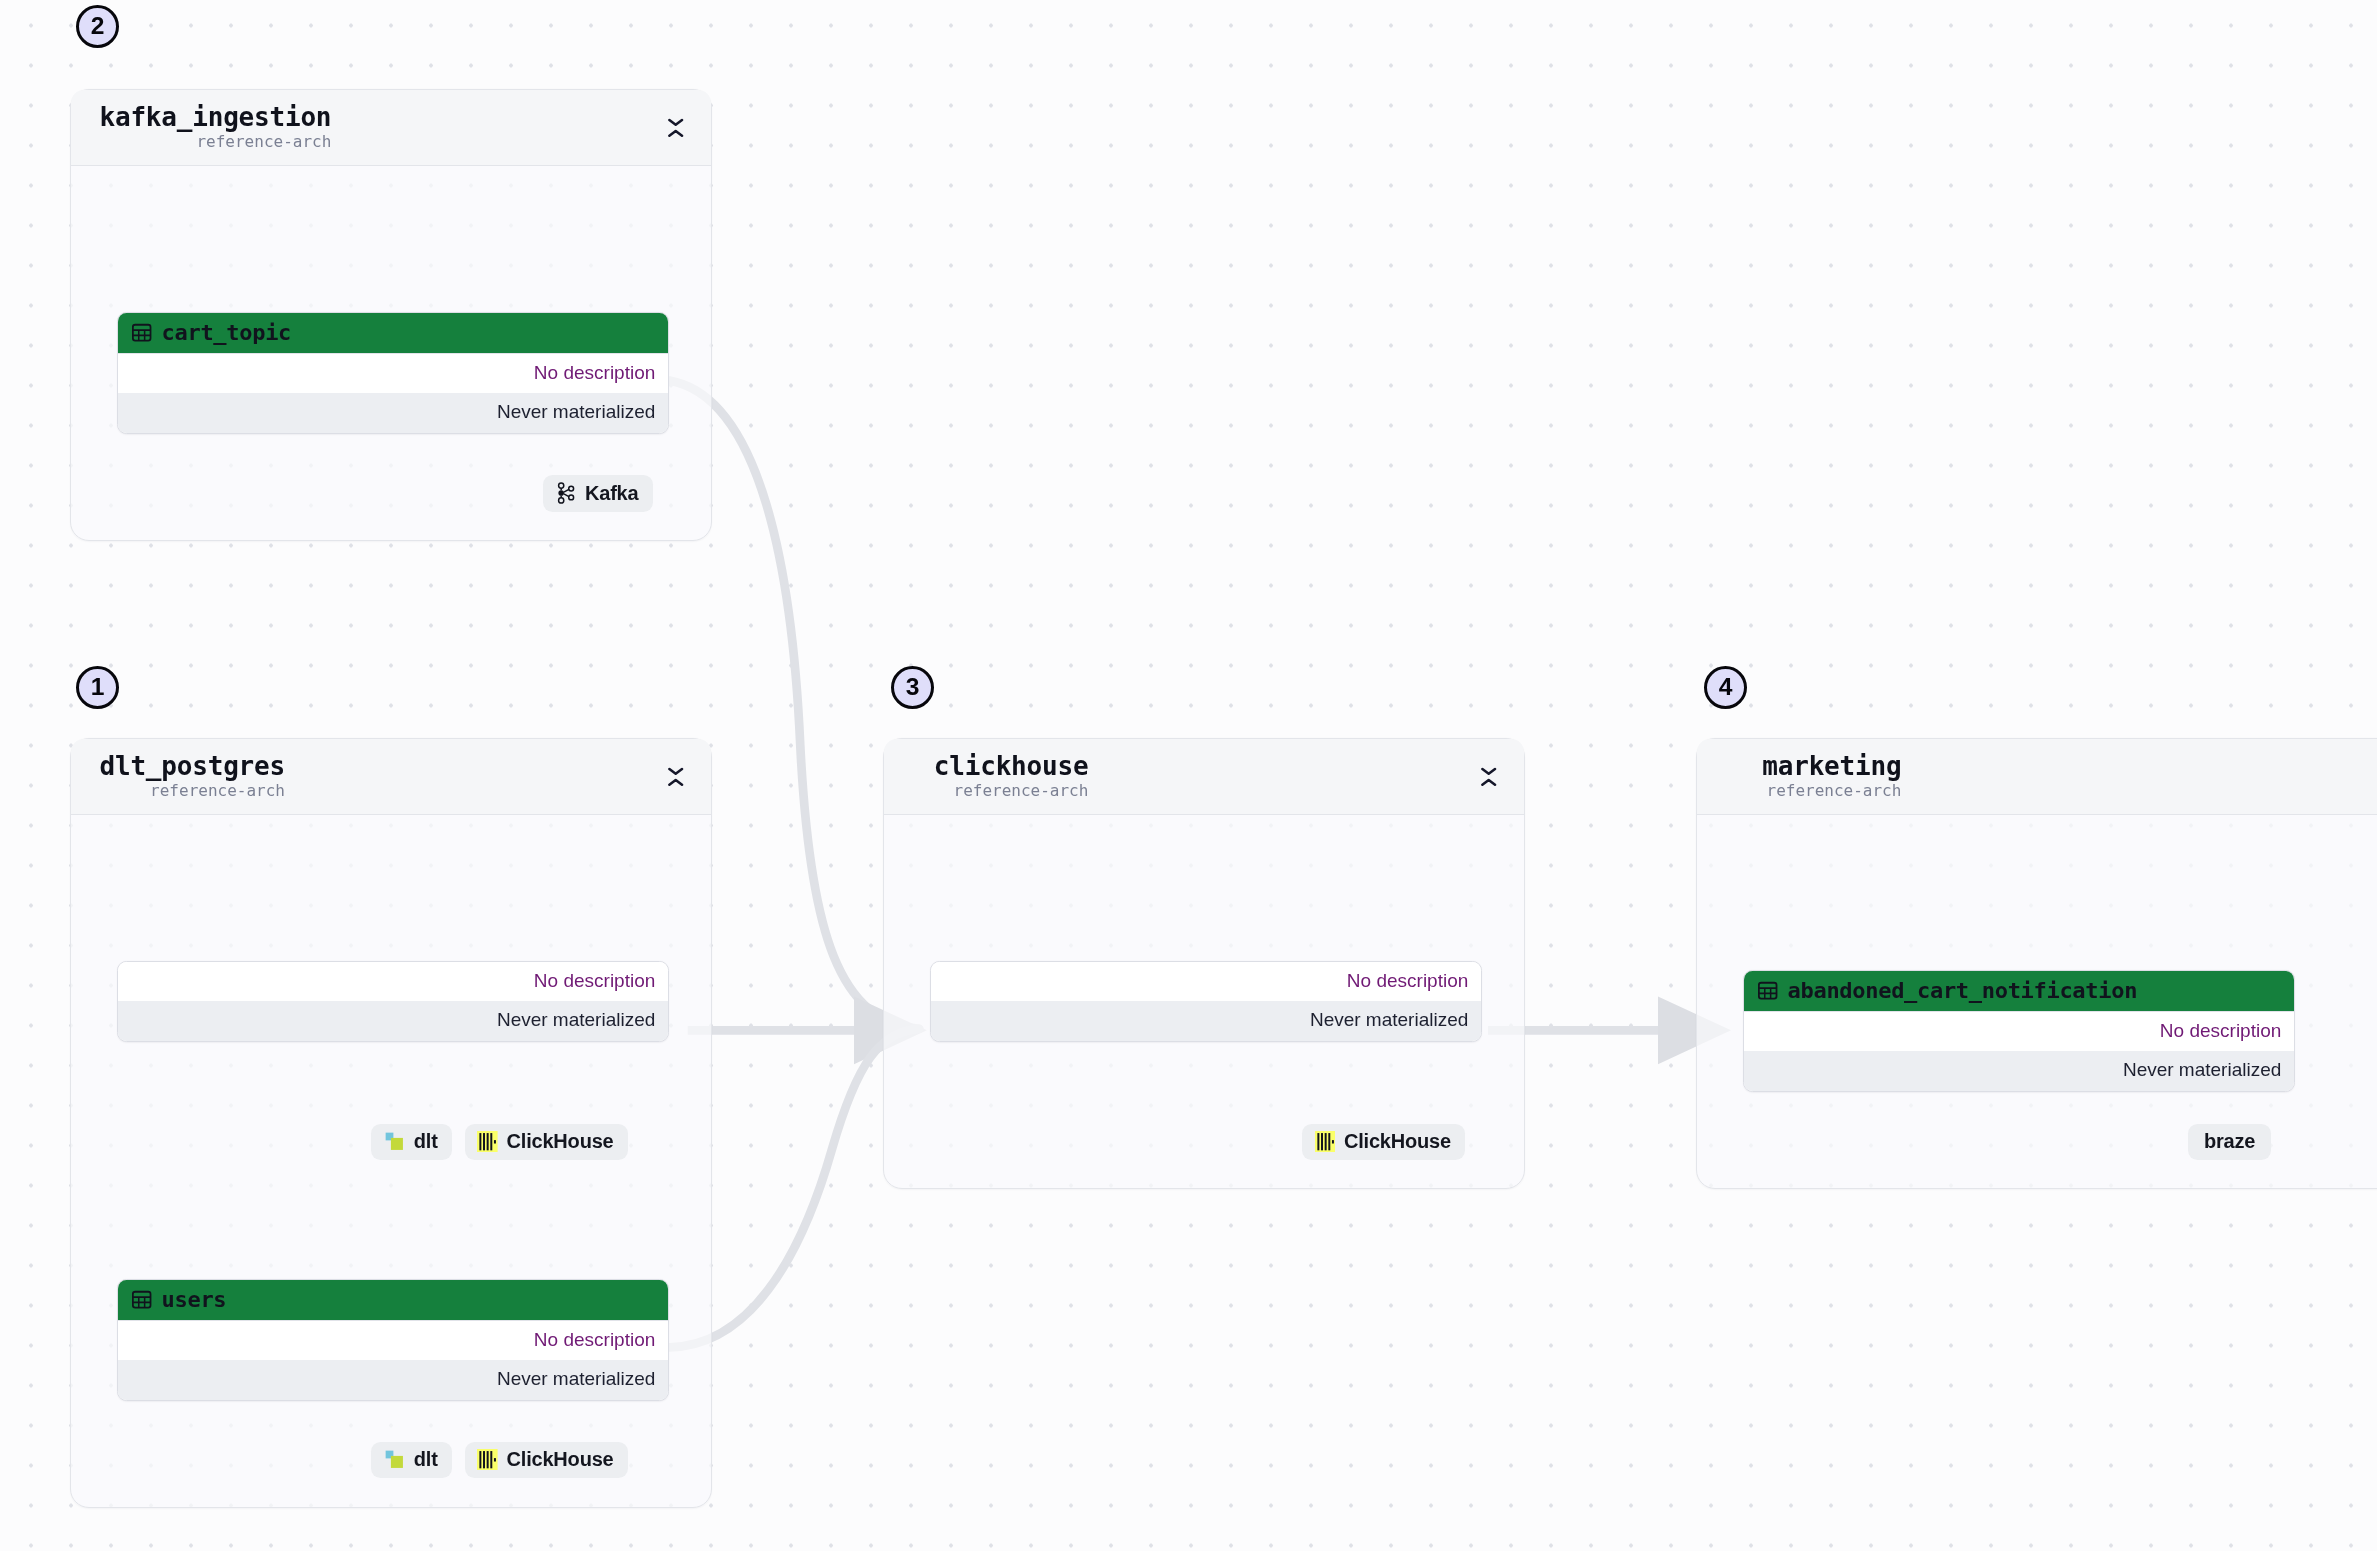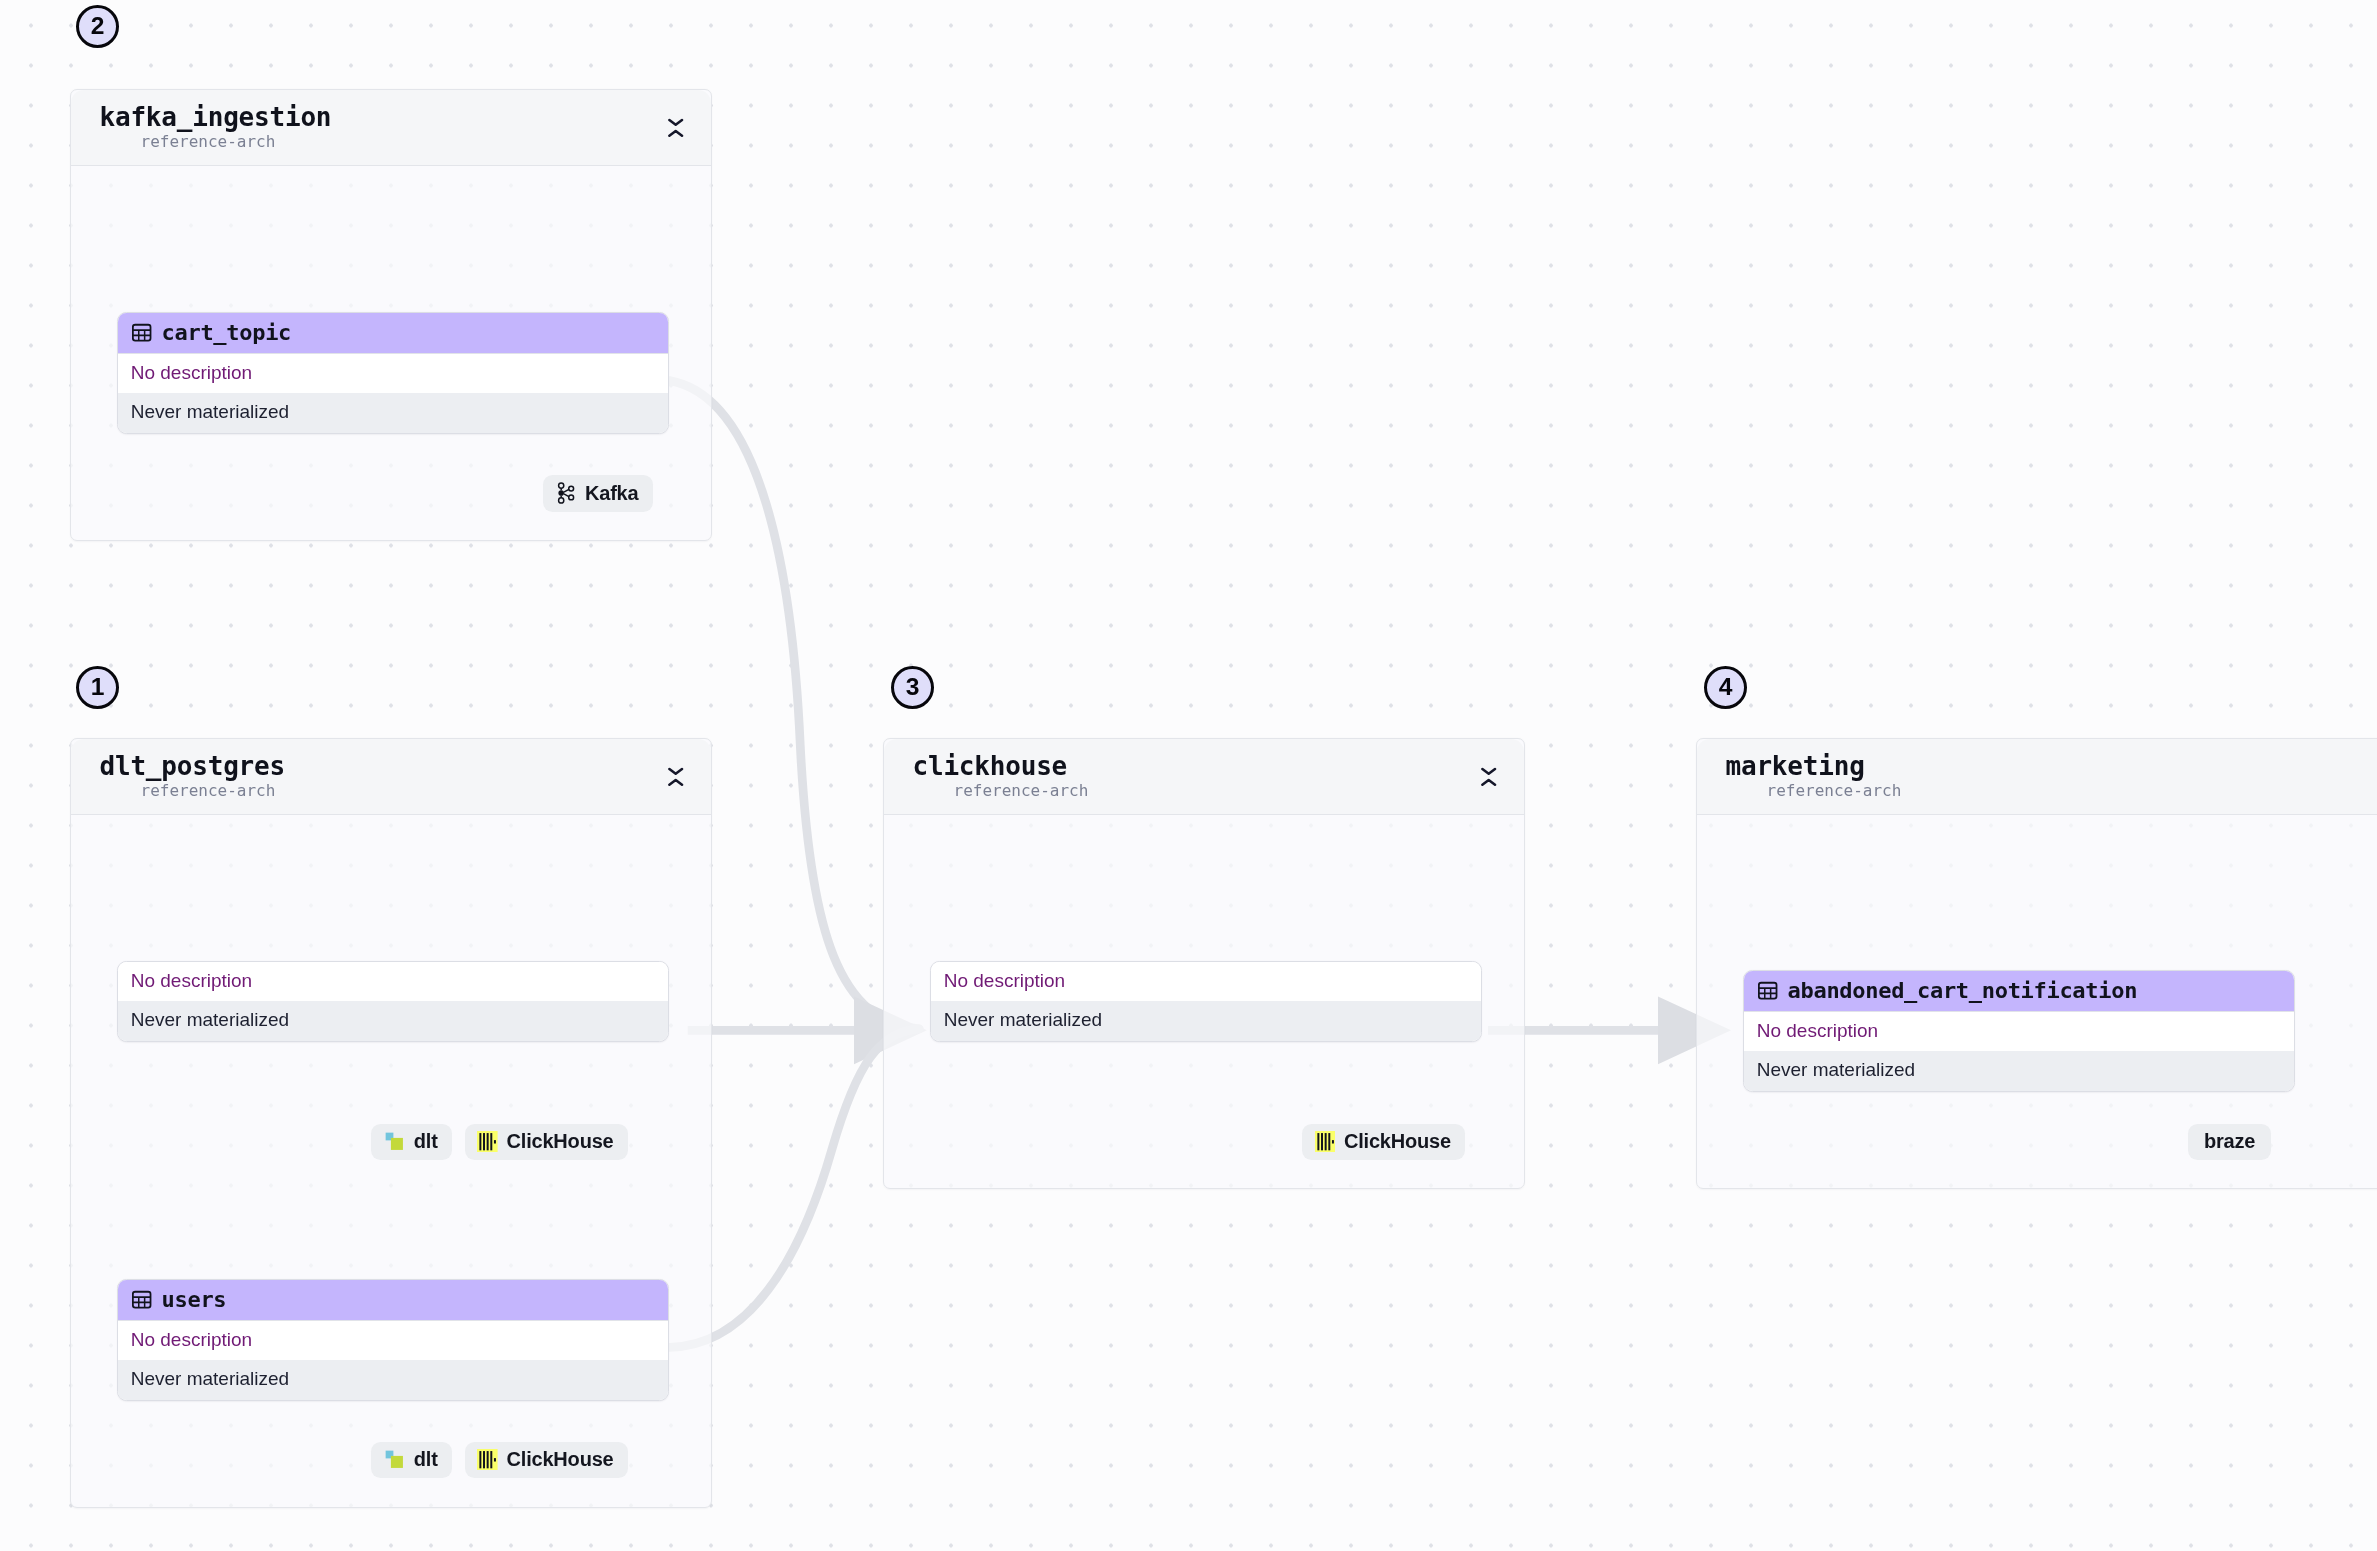--- a/index.html
+++ b/index.html
@@ -31,22 +31,23 @@
     pointer-events: none;
     z-index: 1;
   }
 
   
   .group-card {
     position: absolute;
     z-index: 2;
     background: rgba(250, 250, 252, 0.72);
     border: 1.6px solid #e3e5ea;
-    border-radius: 7px;
+    border-radius: 19px;
     box-shadow: 0 0.8px 1.6px rgba(16, 20, 40, 0.04);
+    text-align: right;
   }
 
   .group-header {
     height: 76px;
     background: #f5f6f8;
     border-bottom: 1.6px solid #e3e5ea;
     border-radius: 12.7px 12.7px 0 0;
     display: flex;
     align-items: center;
     justify-content: space-between;
@@ -91,21 +92,21 @@
     position: absolute;
     z-index: 3;
     border: 1.6px solid #dcdee5;
     border-radius: 9.5px;
     background: #fff;
     box-shadow: 0 0.8px 1.6px rgba(16, 20, 40, 0.05);
     overflow: hidden;
   }
 
   .tn-head {
-    background: #c4b5fd;
+    background: #15803d;
     padding: 7.1px 12.7px 8px 12.7px;
     display: flex;
     align-items: center;
     gap: 9.5px;
     border-bottom: 0.8px solid #e1e3e9;
   }
 
   .tn-name {
     font-family: "DejaVu Sans Mono", "Liberation Mono", monospace;
     font-size: 22px;

